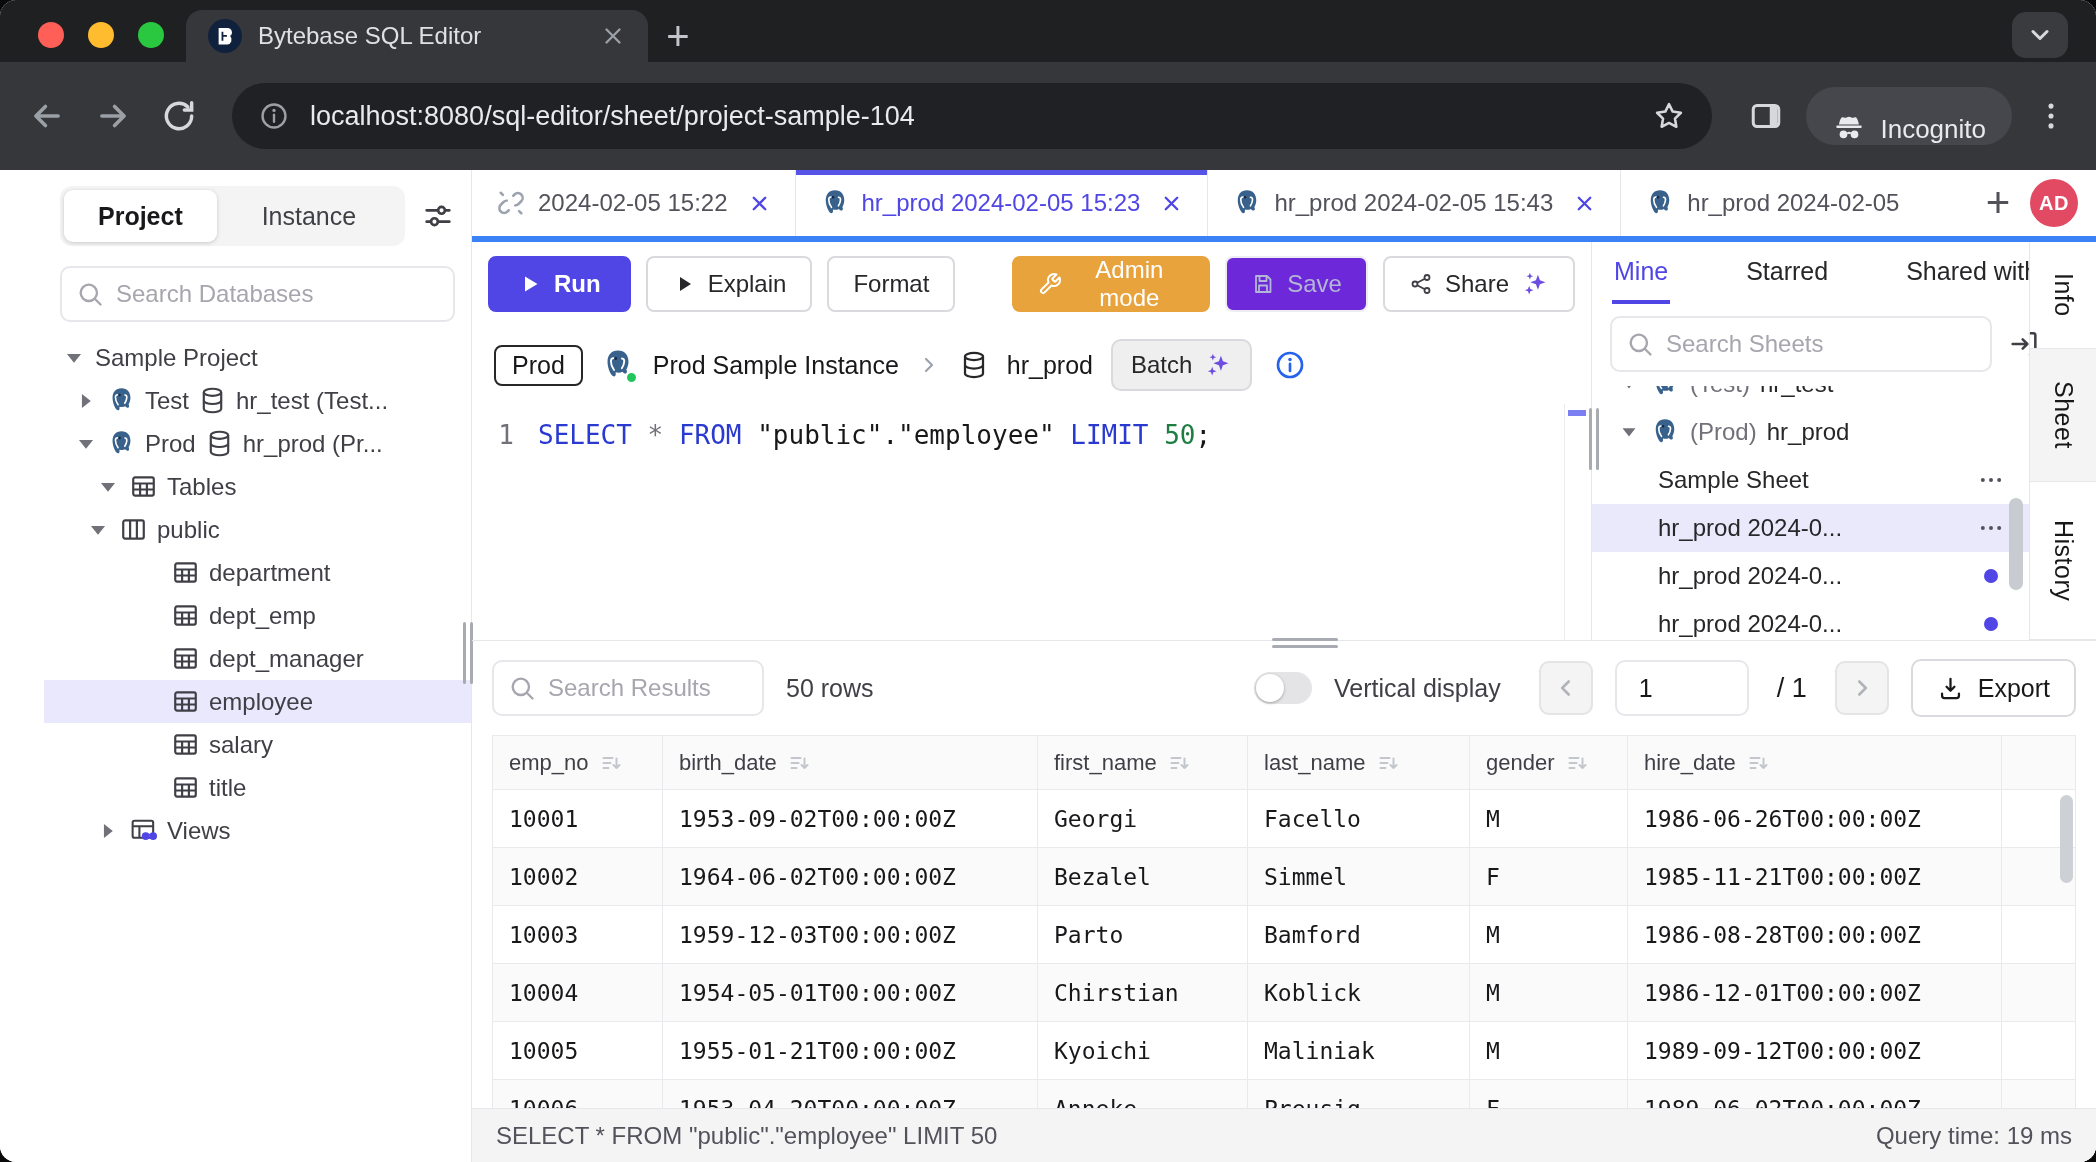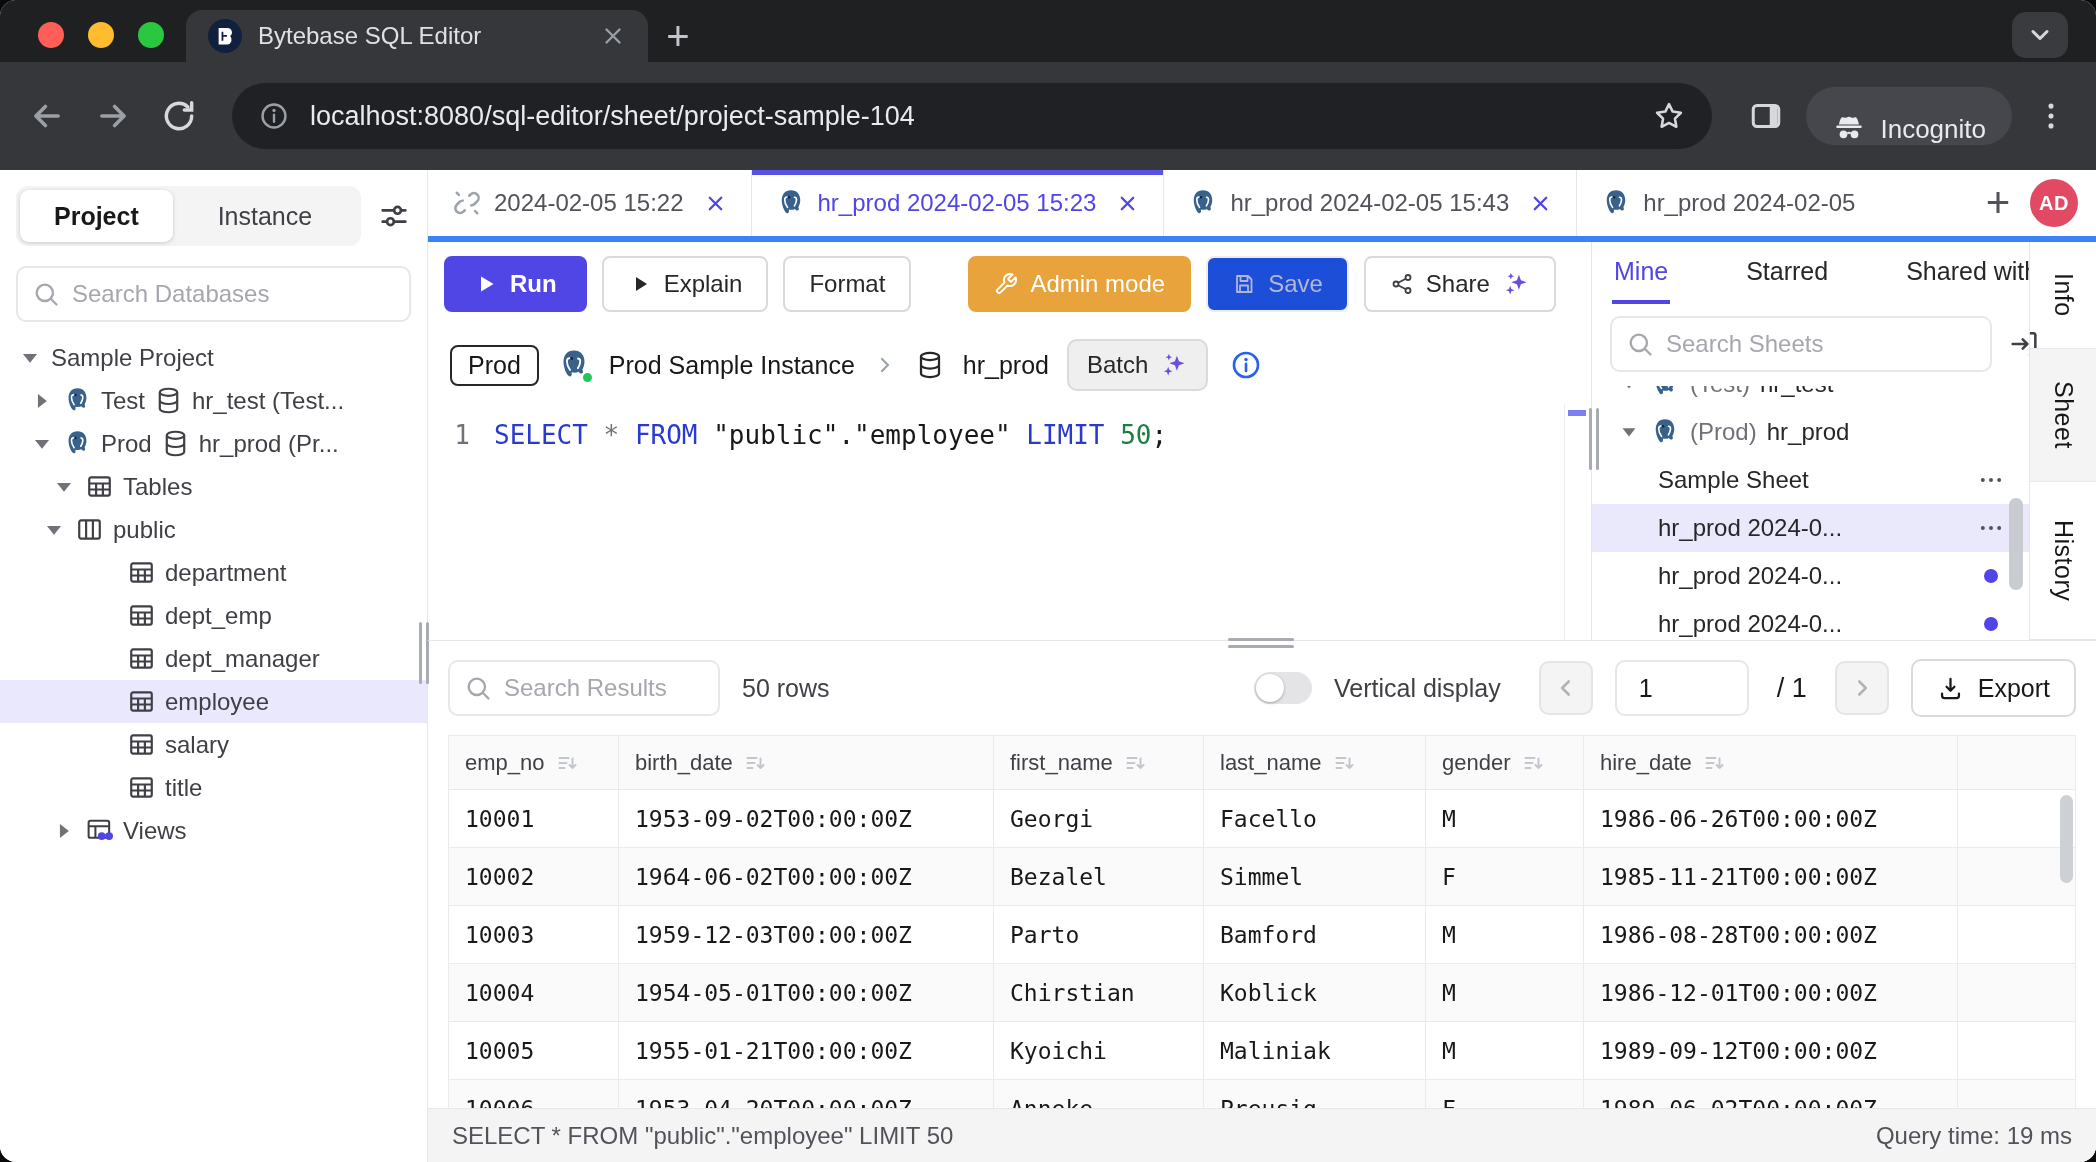--- a/index.html
+++ b/index.html
@@ -26,21 +26,21 @@
   .urlbar .uinfo { width:32px; height:32px; flex:0 0 auto; }
   .urlbar .url { color:#e8eaed; font-size:27px; flex:1; white-space:nowrap; overflow:hidden; }
   .urlbar .star { width:34px; height:34px; flex:0 0 auto; }
   .sidepanel { width:36px; height:36px; margin:0 22px; flex:0 0 auto; }
   .incog { height:58px; background:#46474c; border-radius:29px; display:flex; align-items:flex-end; gap:14px; padding:0 26px; flex:0 0 auto; }
   .incog svg { width:34px; height:34px; }
   .incog span { color:#e8eaed; font-size:26px; }
   .kebabv { width:34px; height:34px; margin-left:22px; flex:0 0 auto; }
 
   
-  .app { flex:1; display:flex; background:#fff; min-height:0; }
+  .app { flex:1; display:flex; background:#fff; min-height:0;padding-left:44px; }
 
   
   .sidebar { width:428px; flex:0 0 auto; border-right:1px solid #e5e7eb; padding-top:16px; position:relative; }
   .side-tabs { display:flex; align-items:center; margin:0 16px; gap:16px; }
   .seg { flex:1; background:#f4f4f5; border-radius:12px; padding:4px; display:flex; align-items:center; height:60px; }
   .seg .pill { background:#fff; border-radius:9px; box-shadow:0 1px 4px rgba(0,0,0,.18); height:52px; display:flex; align-items:center; padding:0 34px; font-size:25px; font-weight:600; color:#18181b; }
   .seg .plain { flex:1; text-align:center; font-size:25px; color:#3f3f46; }
   .sliders { width:34px; height:34px; flex:0 0 auto; }
   .searchbox { margin:20px 16px 14px 16px; height:56px; border:2px solid #e5e7eb; border-radius:10px; display:flex; align-items:center; gap:12px; padding:0 14px; }
   .searchbox svg { width:28px; height:28px; flex:0 0 auto; }
@@ -69,21 +69,21 @@
   .avatar { width:48px; height:48px; border-radius:50%; background:#e24a64; color:#fff; font-size:20px; font-weight:700; display:flex; align-items:center; justify-content:center; align-self:center; margin:0 18px 0 4px; letter-spacing:.5px; flex:0 0 auto; }
 
   .workrow { height:398px; display:flex; flex:0 0 auto; min-width:0; }
   .editor-col { flex:1; min-width:0; border-right:1px solid #e5e7eb; display:flex; flex-direction:column; position:relative; }
 
   .toolbar { height:84px; display:flex; align-items:center; padding:0 16px; gap:15px; flex:0 0 auto; }
   .btn { height:56px; border-radius:8px; display:flex; align-items:center; gap:12px; font-size:24px; padding:0 24px; background:#fff; border:2px solid #d8dade; color:#27272a; }
   .btn svg { width:24px; height:24px; flex:0 0 auto; }
   .btn.run { background:#4f46e5; border-color:#4f46e5; color:#fff; font-weight:600; padding:0 28px; }
   .btn.admin { background:#E8A33D; border-color:#E8A33D; color:#fff; margin-left:42px; }
-  .btn.save { background:#1d4ed8; border-color:#ededf1; color:#b3b6d4; }
+  .btn.save { background:#6d28d9; border-color:#ededf1; color:#b3b6d4; }
   .btn .spark { width:28px; height:28px; }
 
   .crumb { height:78px; display:flex; align-items:center; padding:0 22px; gap:18px; flex:0 0 auto; font-size:25px; color:#18181b; }
   .envbadge { border:2.5px solid #27272a; border-radius:8px; padding:4px 16px; font-size:25px; font-weight:500; }
   .iwrap { position:relative; width:34px; height:34px; flex:0 0 auto; }
   .iwrap .dot { position:absolute; right:-3px; bottom:-2px; width:13px; height:13px; border-radius:50%; background:#22c55e; border:2.5px solid #fff; }
   .crumb .name { font-weight:500; }
   .crumb .chev { width:24px; height:24px; color:#9ca3af; }
   .crumb .dbi { width:30px; height:30px; color:#27272a; }
   .batchbtn { border:2px solid #d8dade; border-radius:10px; height:52px; display:flex; align-items:center; gap:12px; padding:0 18px; font-size:24px; color:#27272a; }

